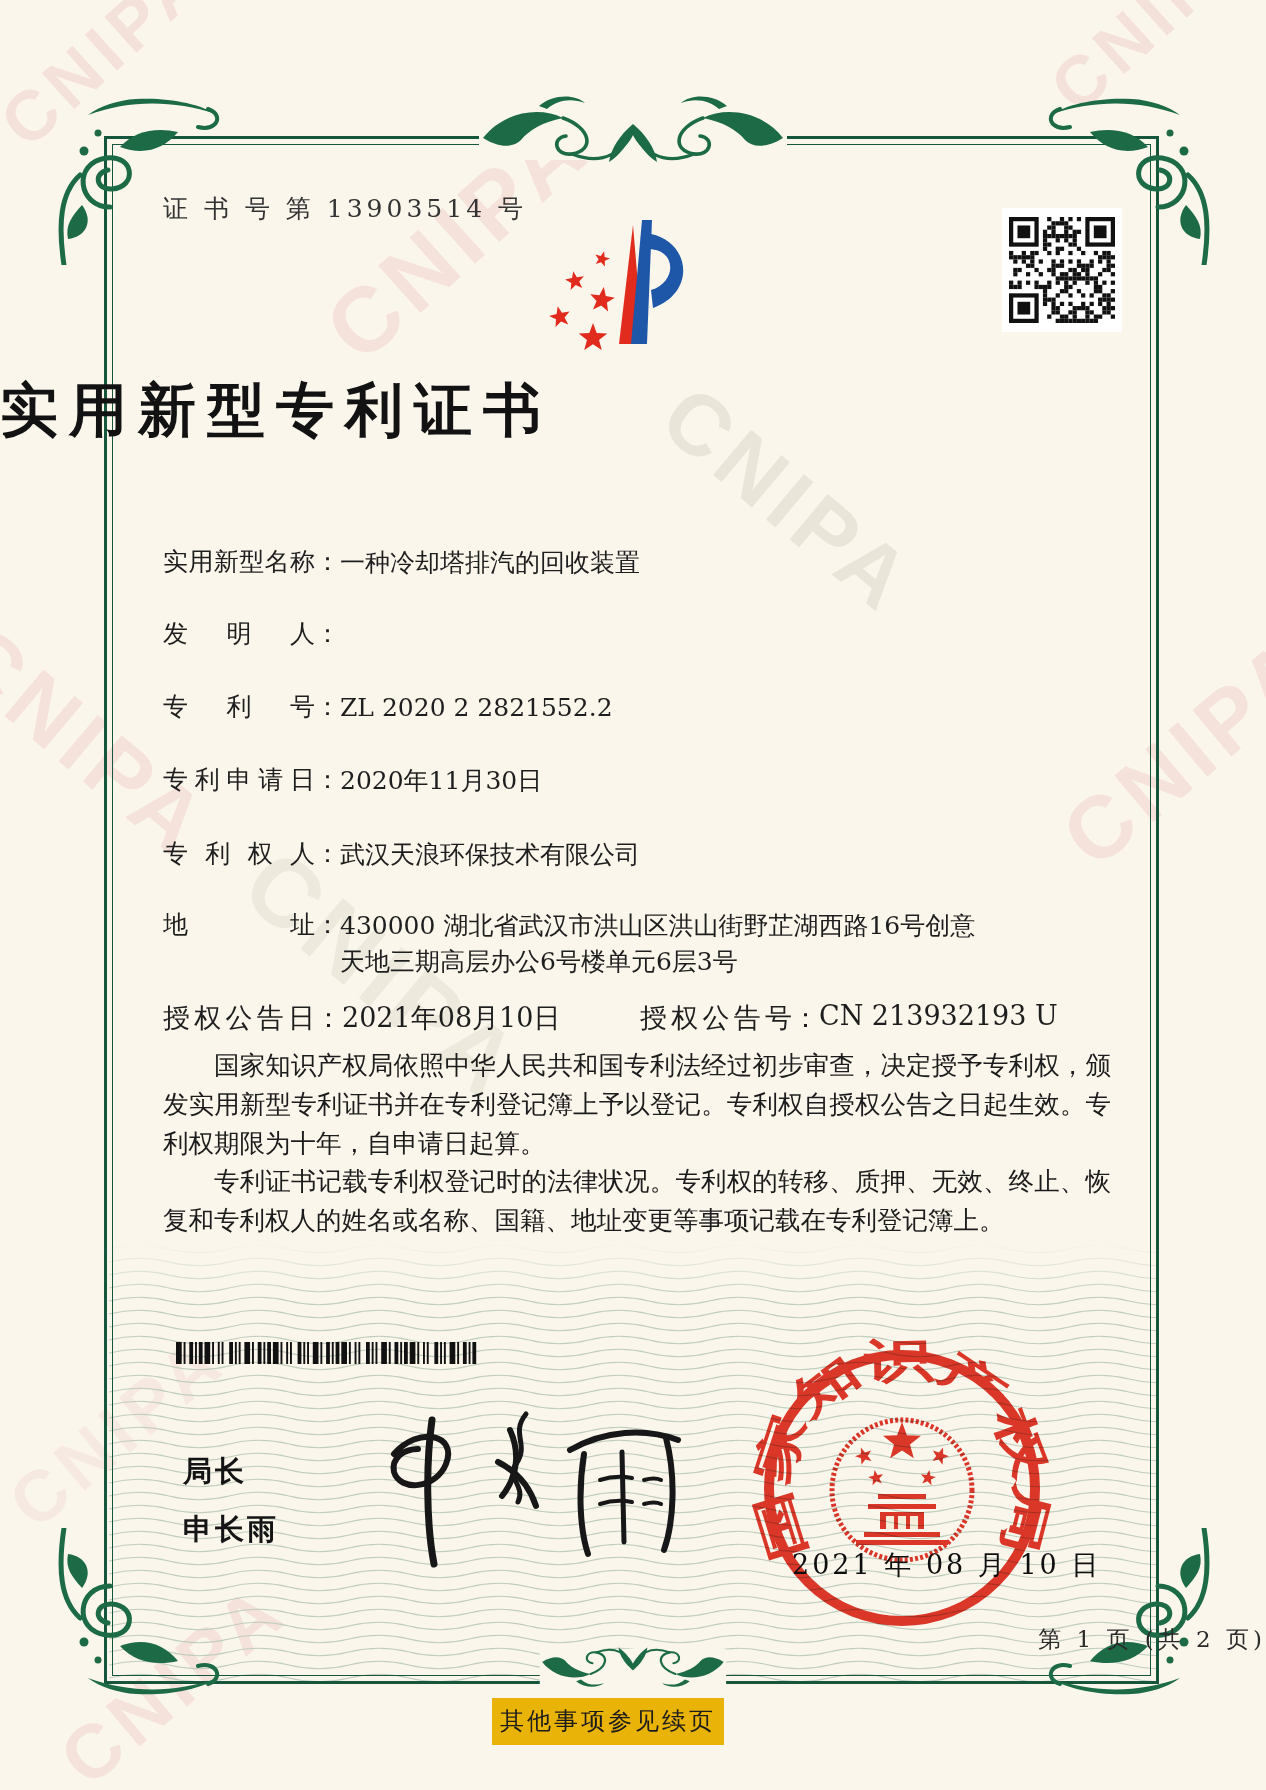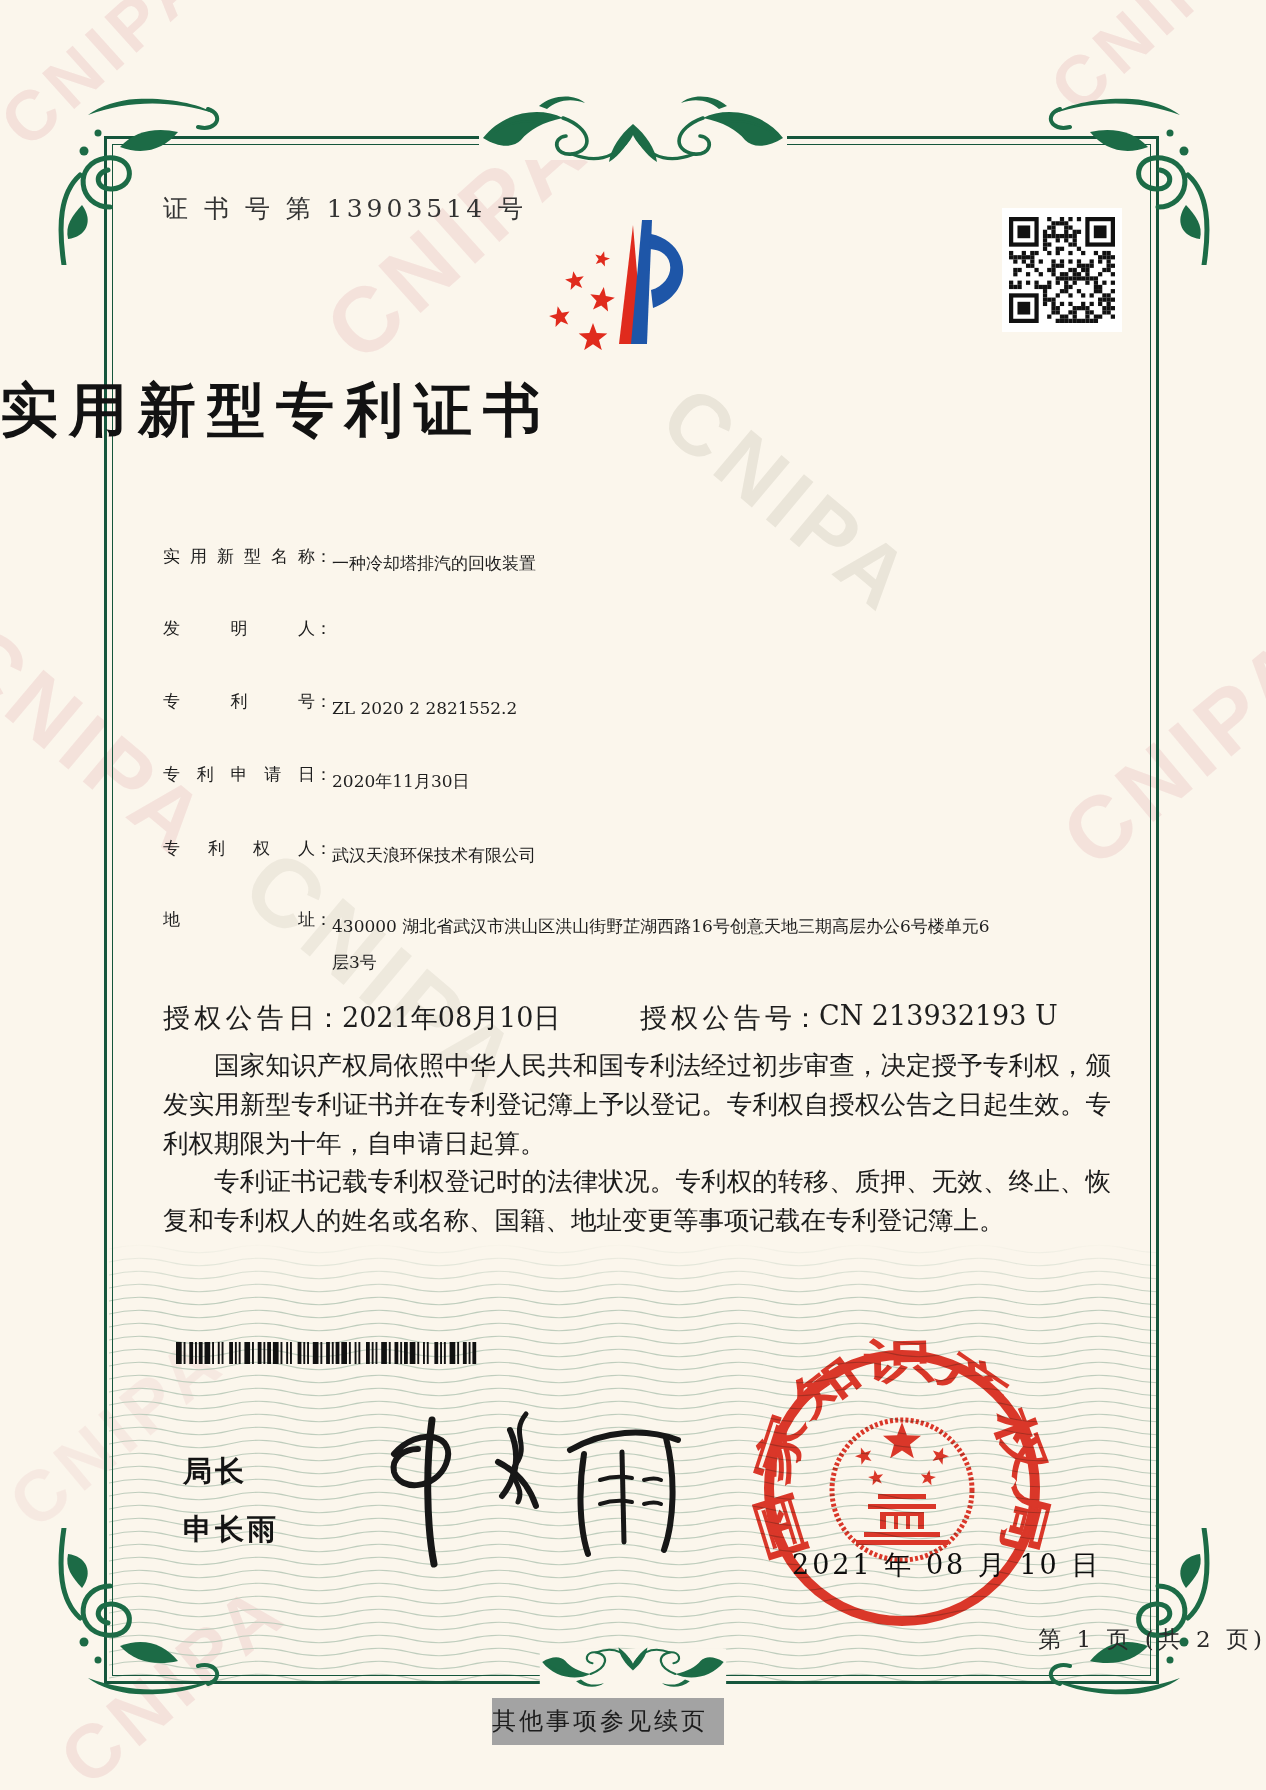--- a/index.html
+++ b/index.html
@@ -20,43 +20,43 @@
   #frame-inner{position:absolute;left:5px;top:5px;right:5px;bottom:5px;border:1.6px solid #15563c;}
   .ornament{position:absolute;z-index:3;}
   
   #cert-no{left:163px;top:192px;font-size:25px;letter-spacing:4px;color:#333;z-index:4;}
   #logo{left:520px;top:220px;z-index:4;}
   #qr{left:1002px;top:208px;width:120px;height:124px;background:#fff;z-index:4;
       display:flex;align-items:center;justify-content:center;}
   #title{left:0;right:0;top:372px;text-align:left;font-size:58px;font-weight:bold;
          letter-spacing:11px;color:#121212;z-index:4;}
   
-  .frow{position:absolute;left:163px;font-size:17px;z-index:4;display:flex;color:#1e1e1e;}
+  .frow{position:absolute;left:163px;font-size:25px;z-index:4;display:flex;color:#1e1e1e;}
   .flabel{display:inline-block;width:152px;text-align:justify;text-align-last:justify;flex:0 0 152px;}
   .fcolon{flex:0 0 auto;}
   .fvalue{flex:0 1 660px;max-width:670px;line-height:36px;}
   .grant-group{position:absolute;display:flex;font-size:27px;z-index:4;color:#1e1e1e;}
   
   #legal{left:163px;top:1046px;width:948px;font-size:25.5px;line-height:38.8px;
          text-align:justify;color:#1c1c1c;z-index:4;}
   #legal p{margin:0;text-indent:2em;}
   
   #barcode{left:176px;top:1342px;z-index:4;}
   
   .officer{left:183px;font-family:"Liberation Sans","DejaVu Sans",sans-serif;font-weight:600;
            font-size:29px;color:#141414;z-index:4;letter-spacing:3px;}
   #signature{left:360px;top:1392px;z-index:5;}
   
   #seal{left:752px;top:1338px;z-index:5;opacity:.93;mix-blend-mode:multiply;}
   #seal-date{left:792px;top:1547px;font-size:27px;letter-spacing:3px;color:#0e0e0e;z-index:6;}
   
   #page-footer{left:16px;right:0;top:1624px;text-align:right;font-size:23px;letter-spacing:4px;
                color:#2a2a2a;z-index:4;}
-  #continuation{left:492px;top:1698px;width:232px;height:47px;background:#a3a3a3;z-index:4;
-                text-align:left;line-height:47px;font-size:24px;letter-spacing:3px;color:#1c1c1c;}
+  #continuation{left:492px;top:1698px;width:232px;height:47px;background:#eab308;z-index:4;
+                text-align:center;line-height:47px;font-size:24px;letter-spacing:3px;color:#1c1c1c;}
 </style>
 </head>
 <body>
 
 <div id="page">
 
   <span class="wm" style="left:-20px;top:10px;transform:rotate(-42deg);font-size:70px;opacity:.85;">CNIPA</span>
   <span class="wm" style="left:1030px;top:-25px;transform:rotate(-42deg);font-size:70px;opacity:.85;">CNIPA</span>
   <span class="wm" style="left:300px;top:185px;transform:rotate(-42deg);font-size:92px;opacity:.8;">CNIPA</span>
   <span class="wm gray" style="left:640px;top:450px;transform:rotate(40deg);font-size:86px;opacity:.6;">CNIPA</span>

